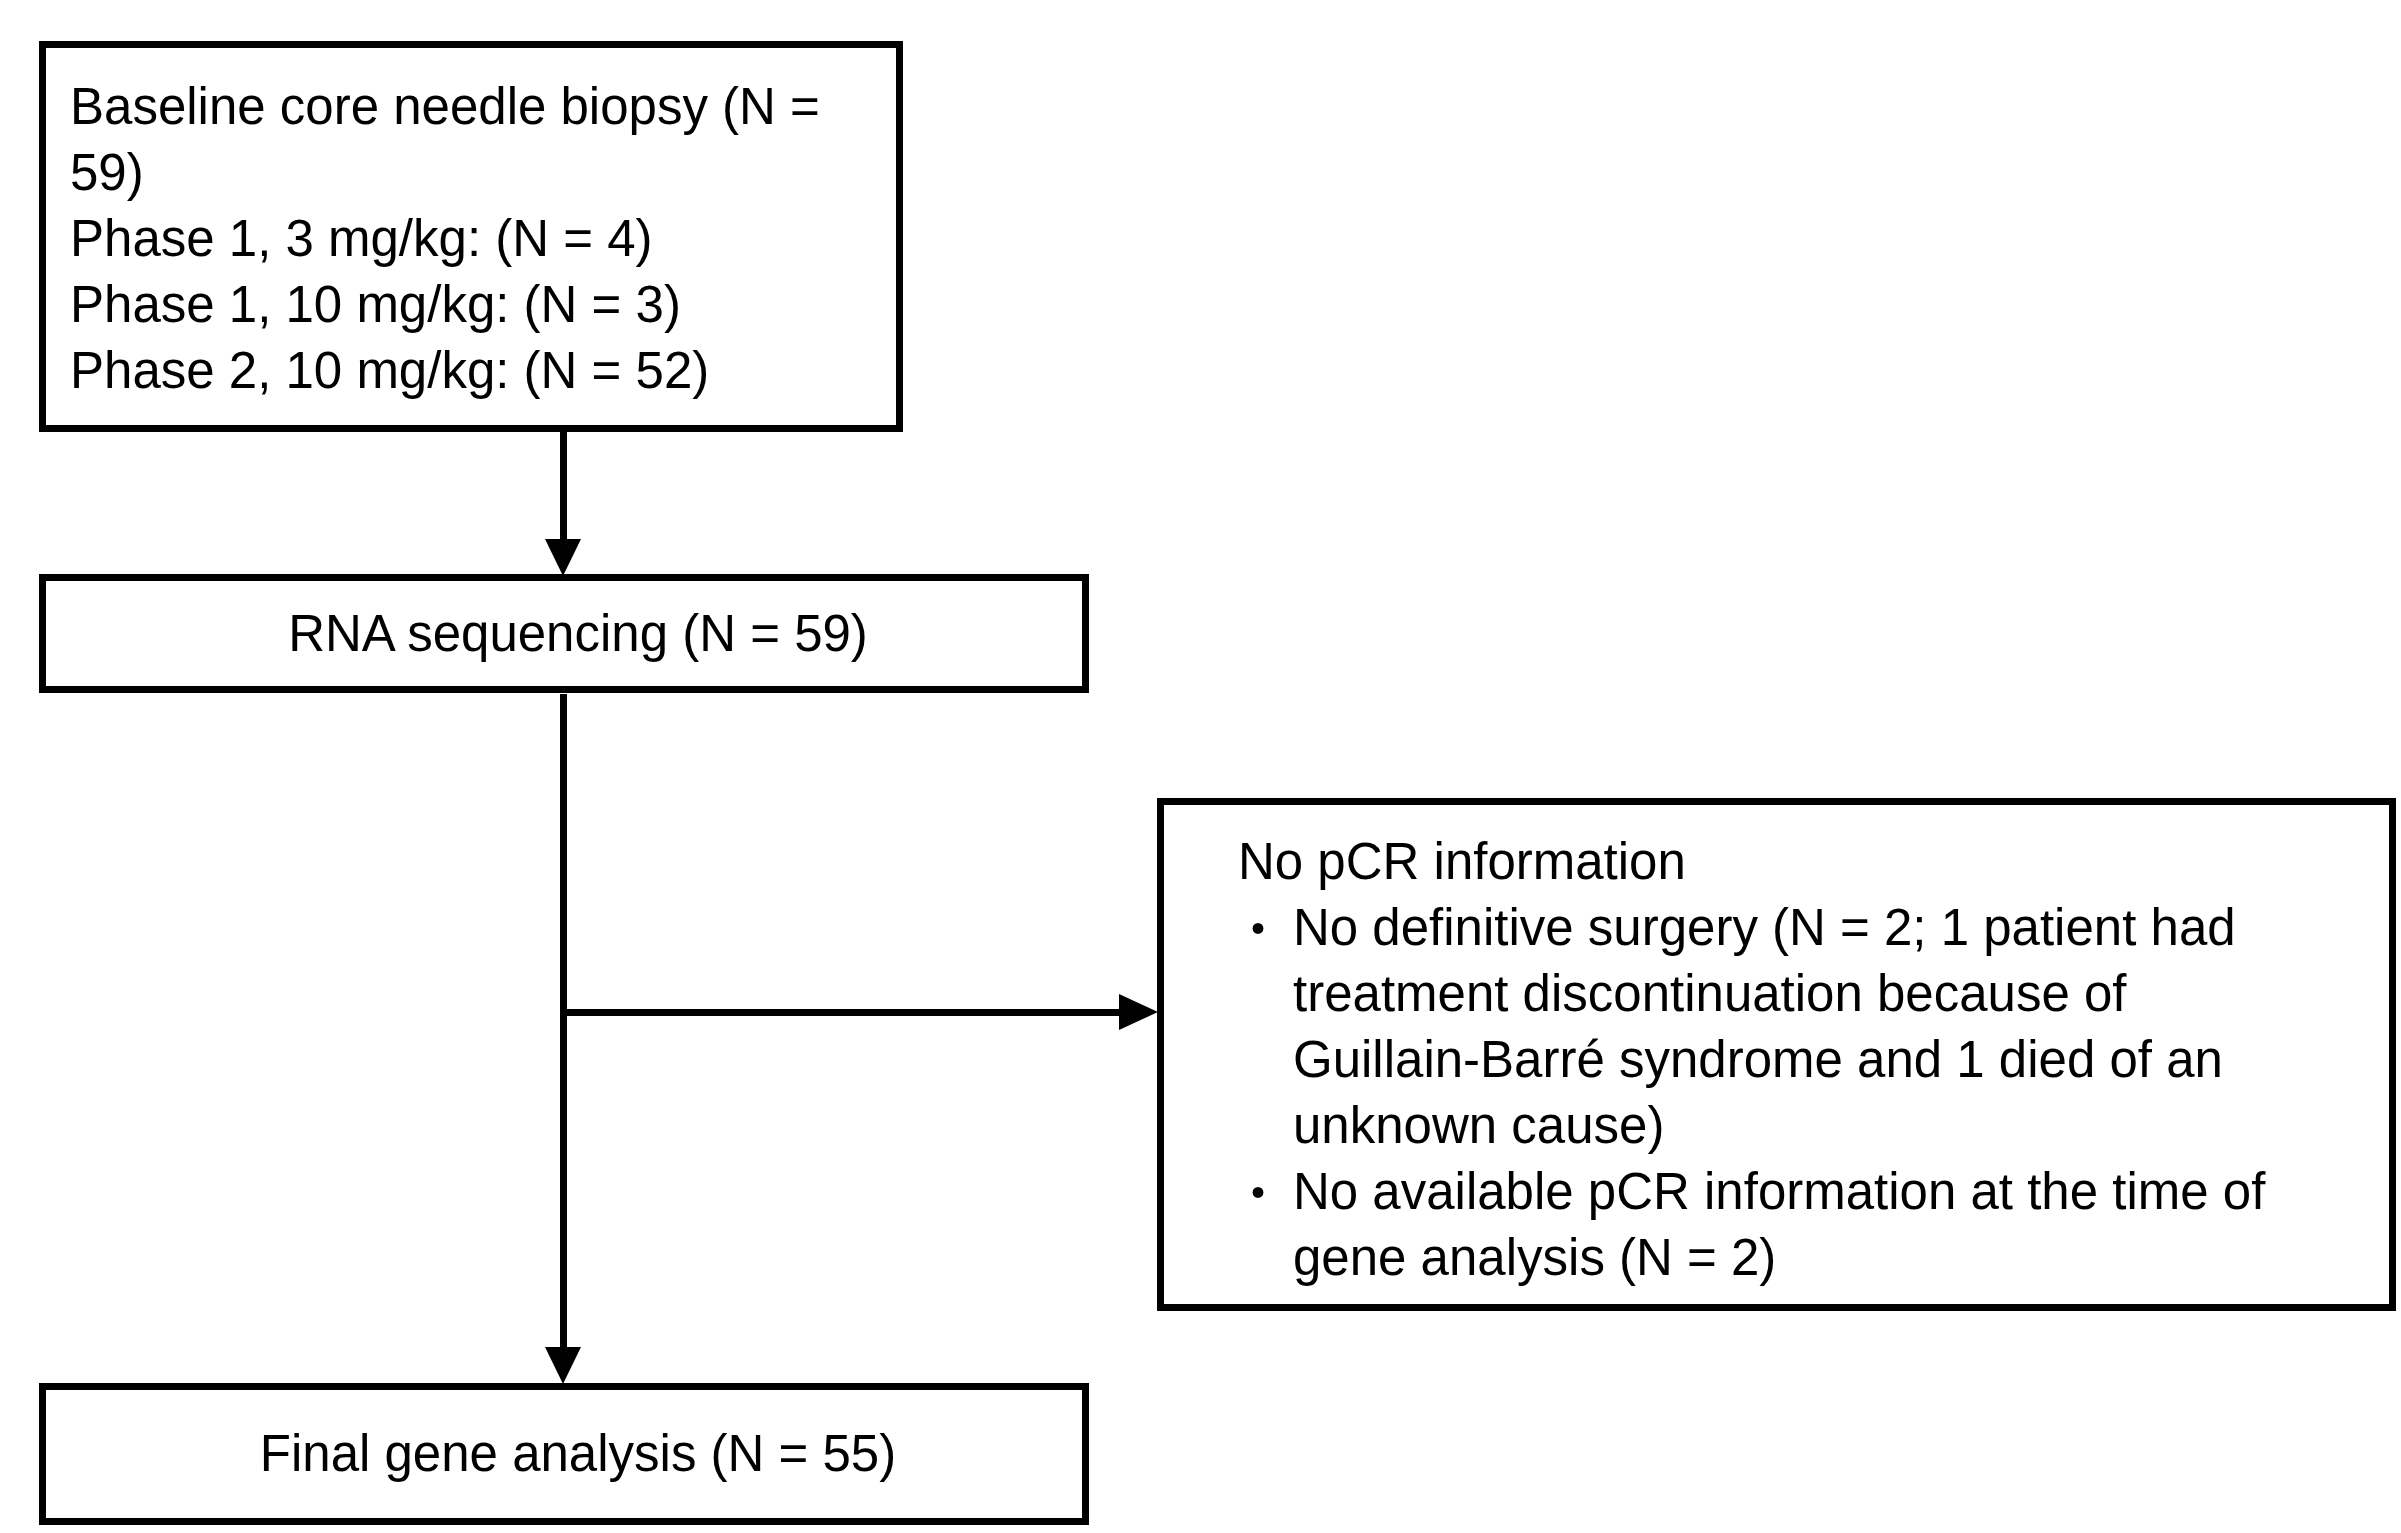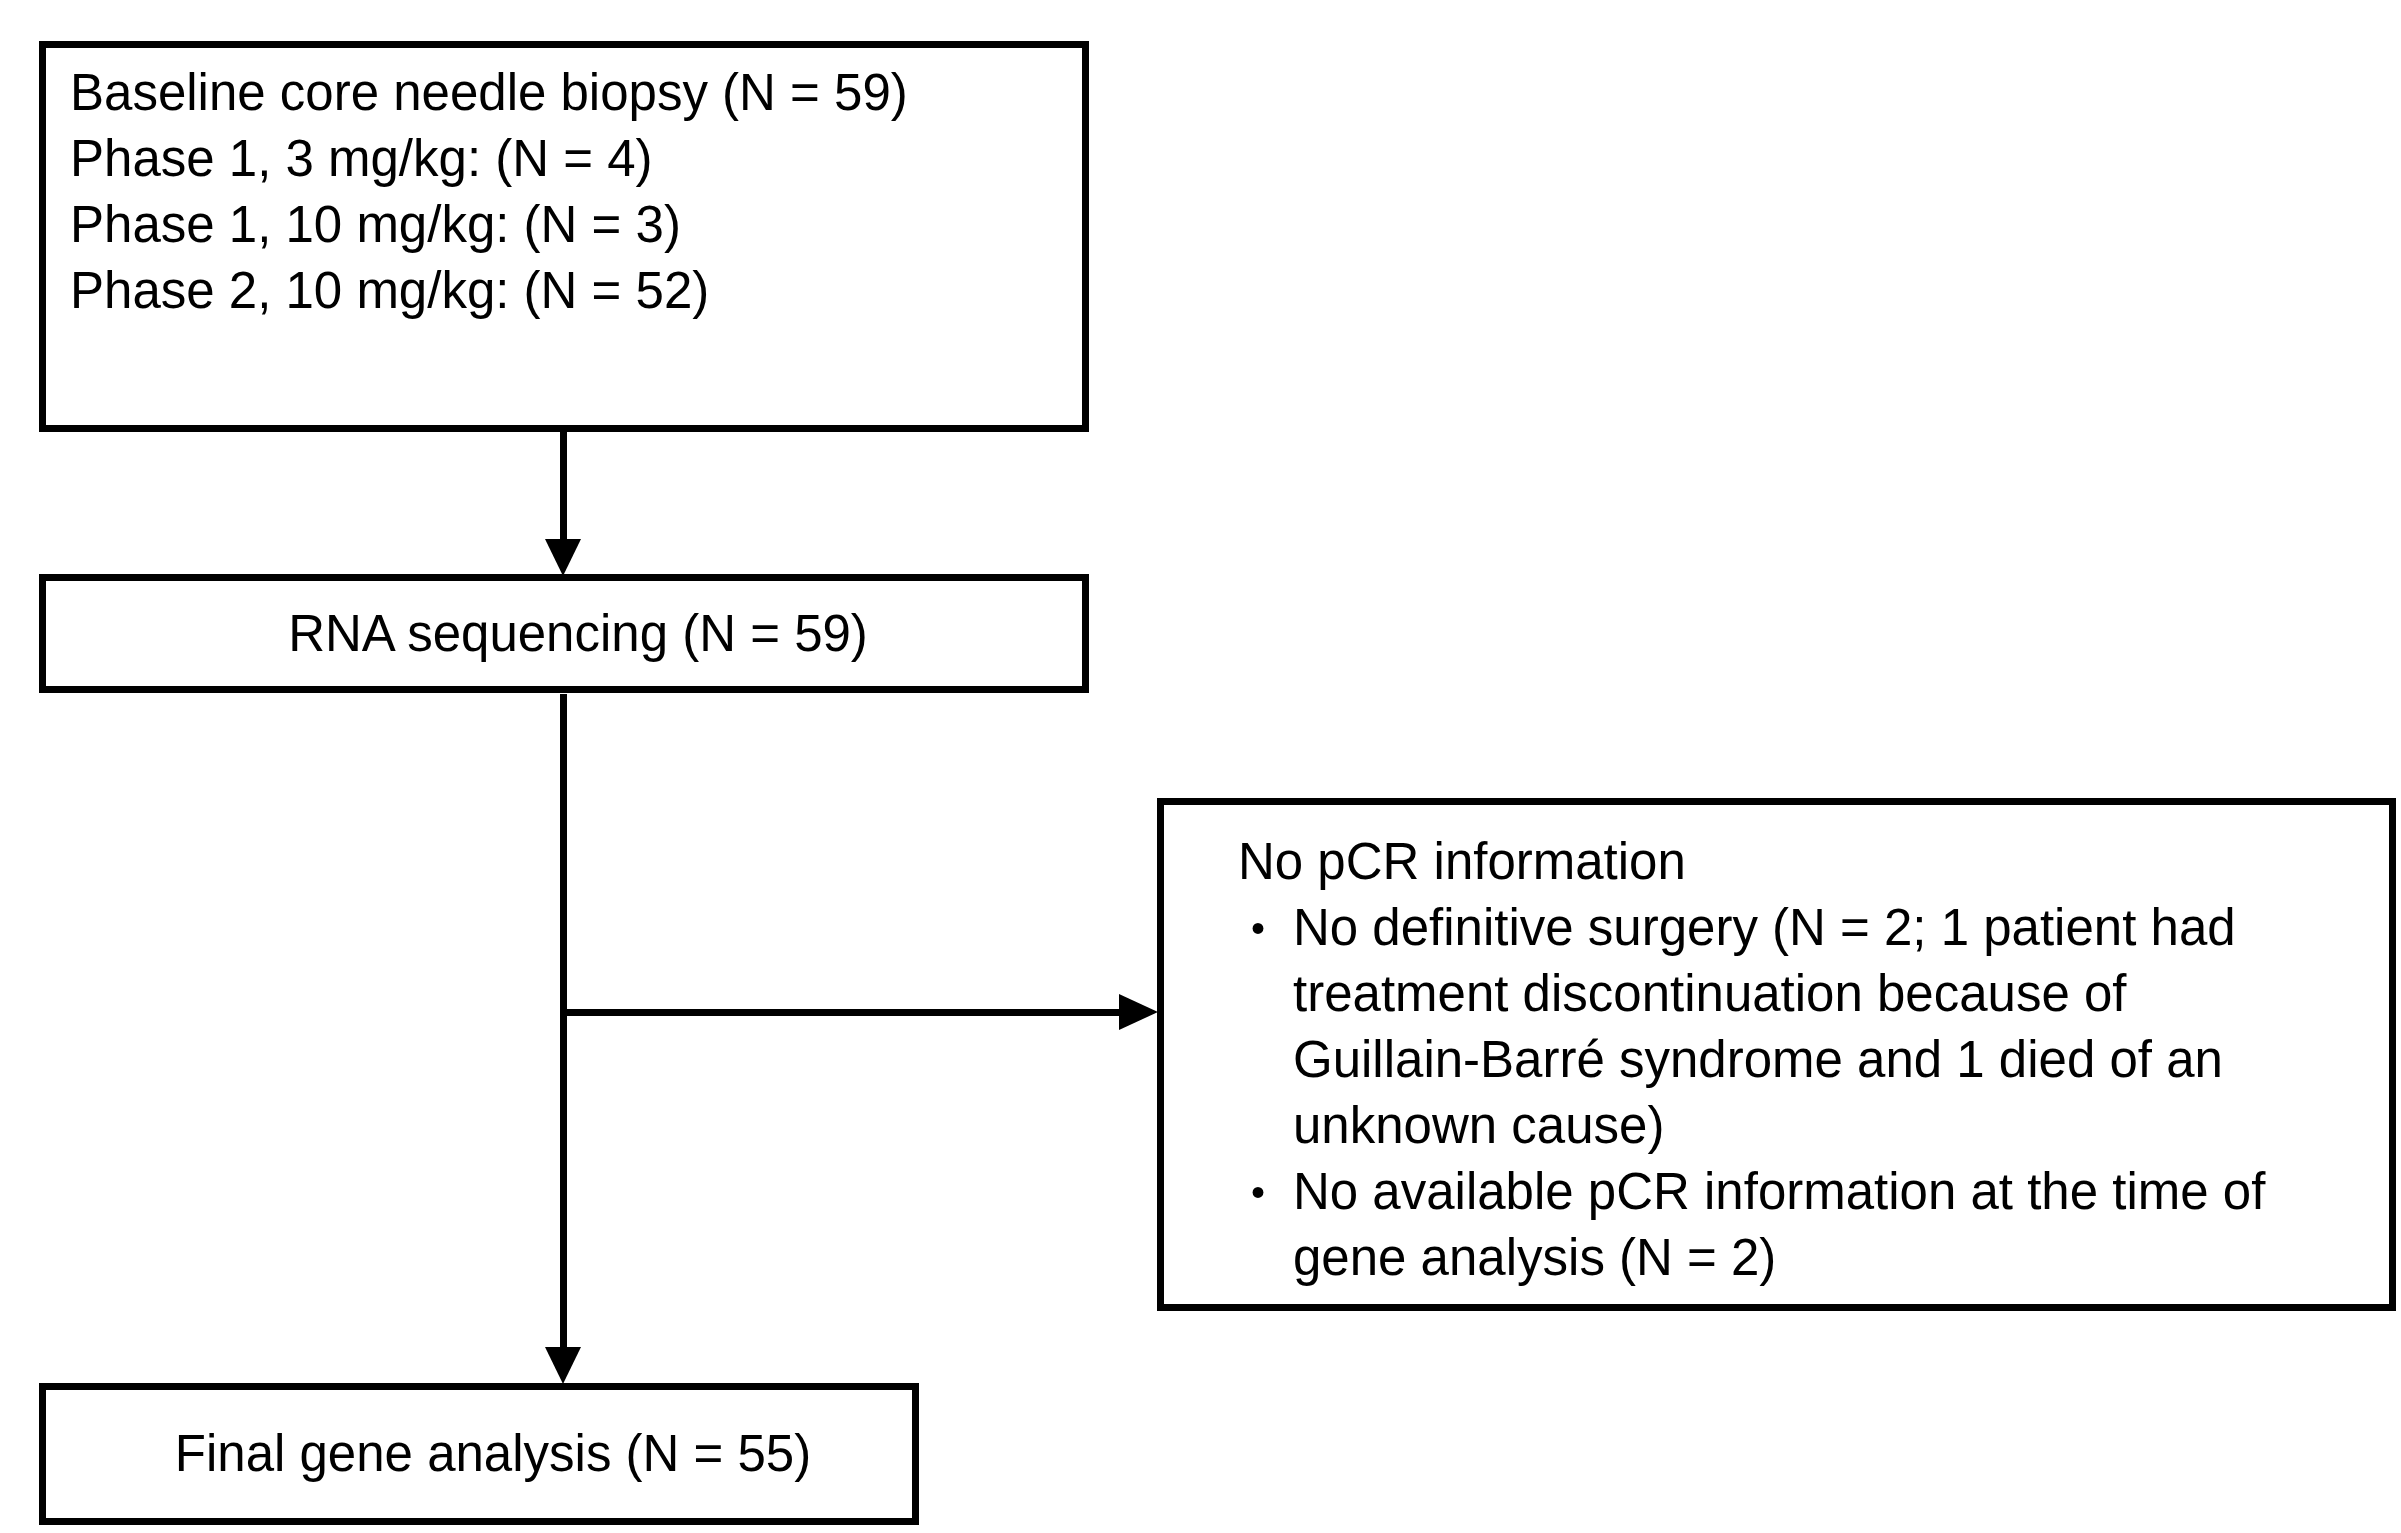--- a/index.html
+++ b/index.html
@@ -24,32 +24,32 @@
     background: #ffffff;
     padding-left: 28px;
   }
   .box-center {
     display: flex;
     align-items: center;
     justify-content: center;
     text-align: center;
   }
   #box-baseline {
-    left: 39px; top: 41px; width: 1050px; height: 391px;
-    padding: 12px 26px 22px 24px;
+    left: 39px; top: 41px; width: 864px; height: 391px;
+    padding: 26px 26px 22px 24px;
   }
   #box-rna {
     left: 39px; top: 574px; width: 1050px; height: 119px;
   }
   #box-nopcr {
     left: 1157px; top: 798px; width: 1239px; height: 513px;
     padding: 24px 31px 24px 74px;
   }
   #box-final {
-    left: 39px; top: 1383px; width: 880px; height: 142px;
+    left: 39px; top: 1383px; width: 1050px; height: 142px;
   }
   .multiline {
     white-space: pre-line;
   }
   .cohort-lines {
   }
   .bullet-list {
     margin: 0;
     padding: 0;
     list-style: none;

